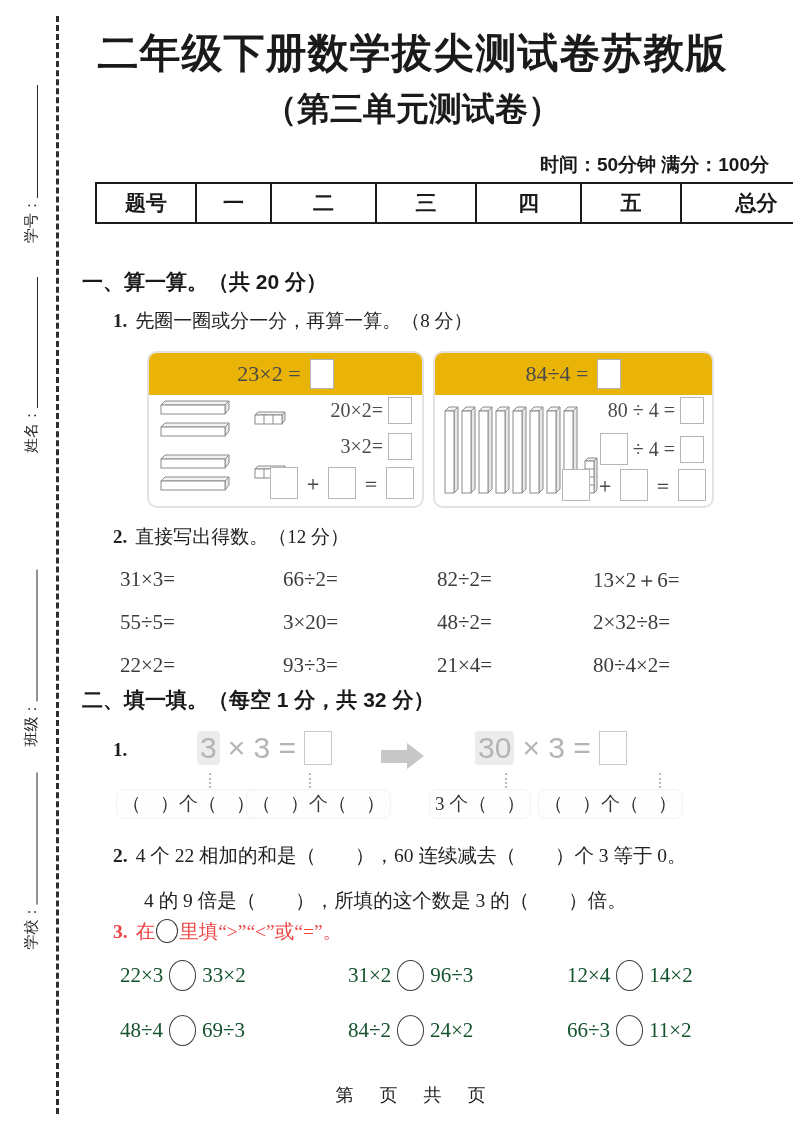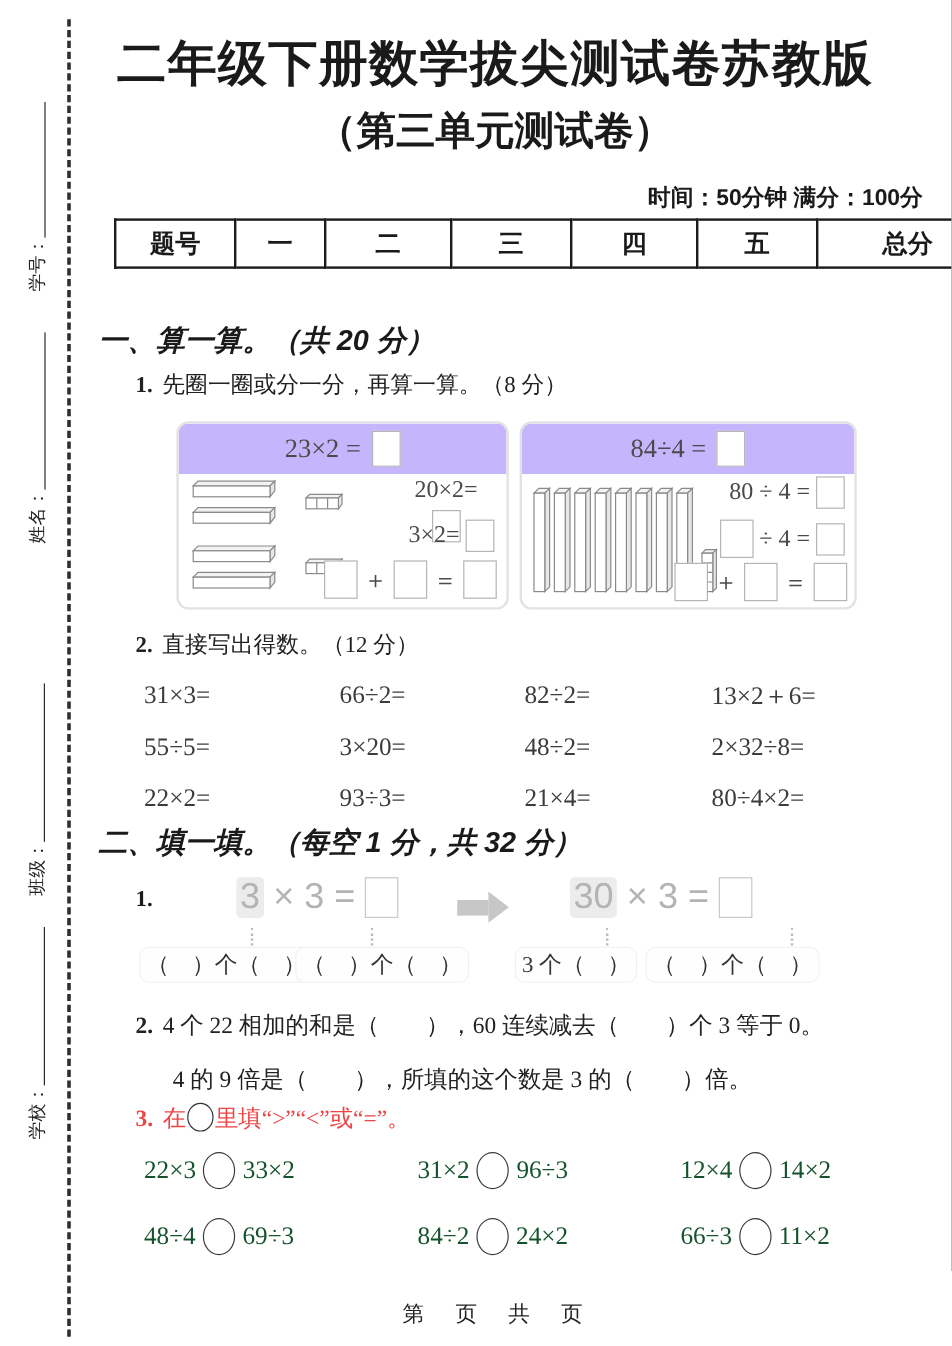--- a/index.html
+++ b/index.html
@@ -32,29 +32,29 @@
   
   table.score { position:absolute; left:95px; top:182px; width:738px;
     border-collapse:collapse; table-layout:fixed;
     font-family:Liberation Sans, sans-serif; }
   table.score td { border:2px solid #1b1b1b; text-align:center; font-size:21px;
     font-weight:700; }
   table.score tr.hrow td { height:40px; }
   table.score tr.srow td { height:36px; }
 
   .sec-head { position:absolute; font-family:"Liberation Sans","DejaVu Sans",sans-serif;
-    font-size:24px; font-weight:700;font-style:italic; }
+    font-size:21px; font-weight:700; }
   .q-line { position:absolute; font-size:19px; color:#222; }
   .q-num { font-weight:700; margin-right:8px; }
 
   
   .boxes { position:absolute; left:147px; top:351px; display:flex; gap:9px; }
   .pbox { width:277px; height:157px; border:2px solid #e2e2e2; border-radius:10px;
     background:#fff; overflow:hidden; }
-  .pbox-band { height:42px; background:#c4b5fd; display:flex; align-items:center;
+  .pbox-band { height:42px; background:#eab308; display:flex; align-items:center;
     justify-content:center; gap:9px; font-size:22px; color:#4a4a4a; }
   .pbox-body { position:relative; height:111px; }
   .abox { display:inline-block; width:24px; height:30px; background:#fff;
     border:1px solid #b5b5b5; vertical-align:middle; }
   .abox.sm { width:24px; height:27px; }
   .abox.lg { width:28px; height:32px; }
   .prow { position:absolute; display:flex; align-items:center; gap:5px;
     font-size:20px; color:#4a4a4a; }
   .rods-svg { position:absolute; }
 
@@ -179,21 +179,21 @@
             <polygon points="4,84 8,80 72,80 68,84" fill="#f3f3f3"></polygon>
             <polygon points="68,84 72,80 72,88 68,93" fill="#e7e7e7"></polygon>
             <rect x="4" y="84" width="64" height="9"></rect>
             <polygon points="98,72 101,69 128,69 125,72" fill="#f3f3f3"></polygon>
             <polygon points="125,72 128,69 128,77 125,81" fill="#e7e7e7"></polygon>
             <rect x="98" y="72" width="27" height="9"></rect>
             <line x1="107" y1="72" x2="107" y2="81"></line>
               <line x1="116" y1="72" x2="116" y2="81"></line>
           </g>
         </svg>
-        <div class="prow" style="top:2px; right:24px;flex-direction:column;">
+        <div class="prow" style="top:2px; right:10px;">
           <span>20×2=</span>
           <span class="abox sm"></span>
         </div>
         <div class="prow" style="top:38px; right:10px;">
           <span>3×2=</span>
           <span class="abox sm"></span>
         </div>
         <div class="prow" style="top:72px; right:8px;">
           <span class="abox lg"></span>
           <span>＋</span>

